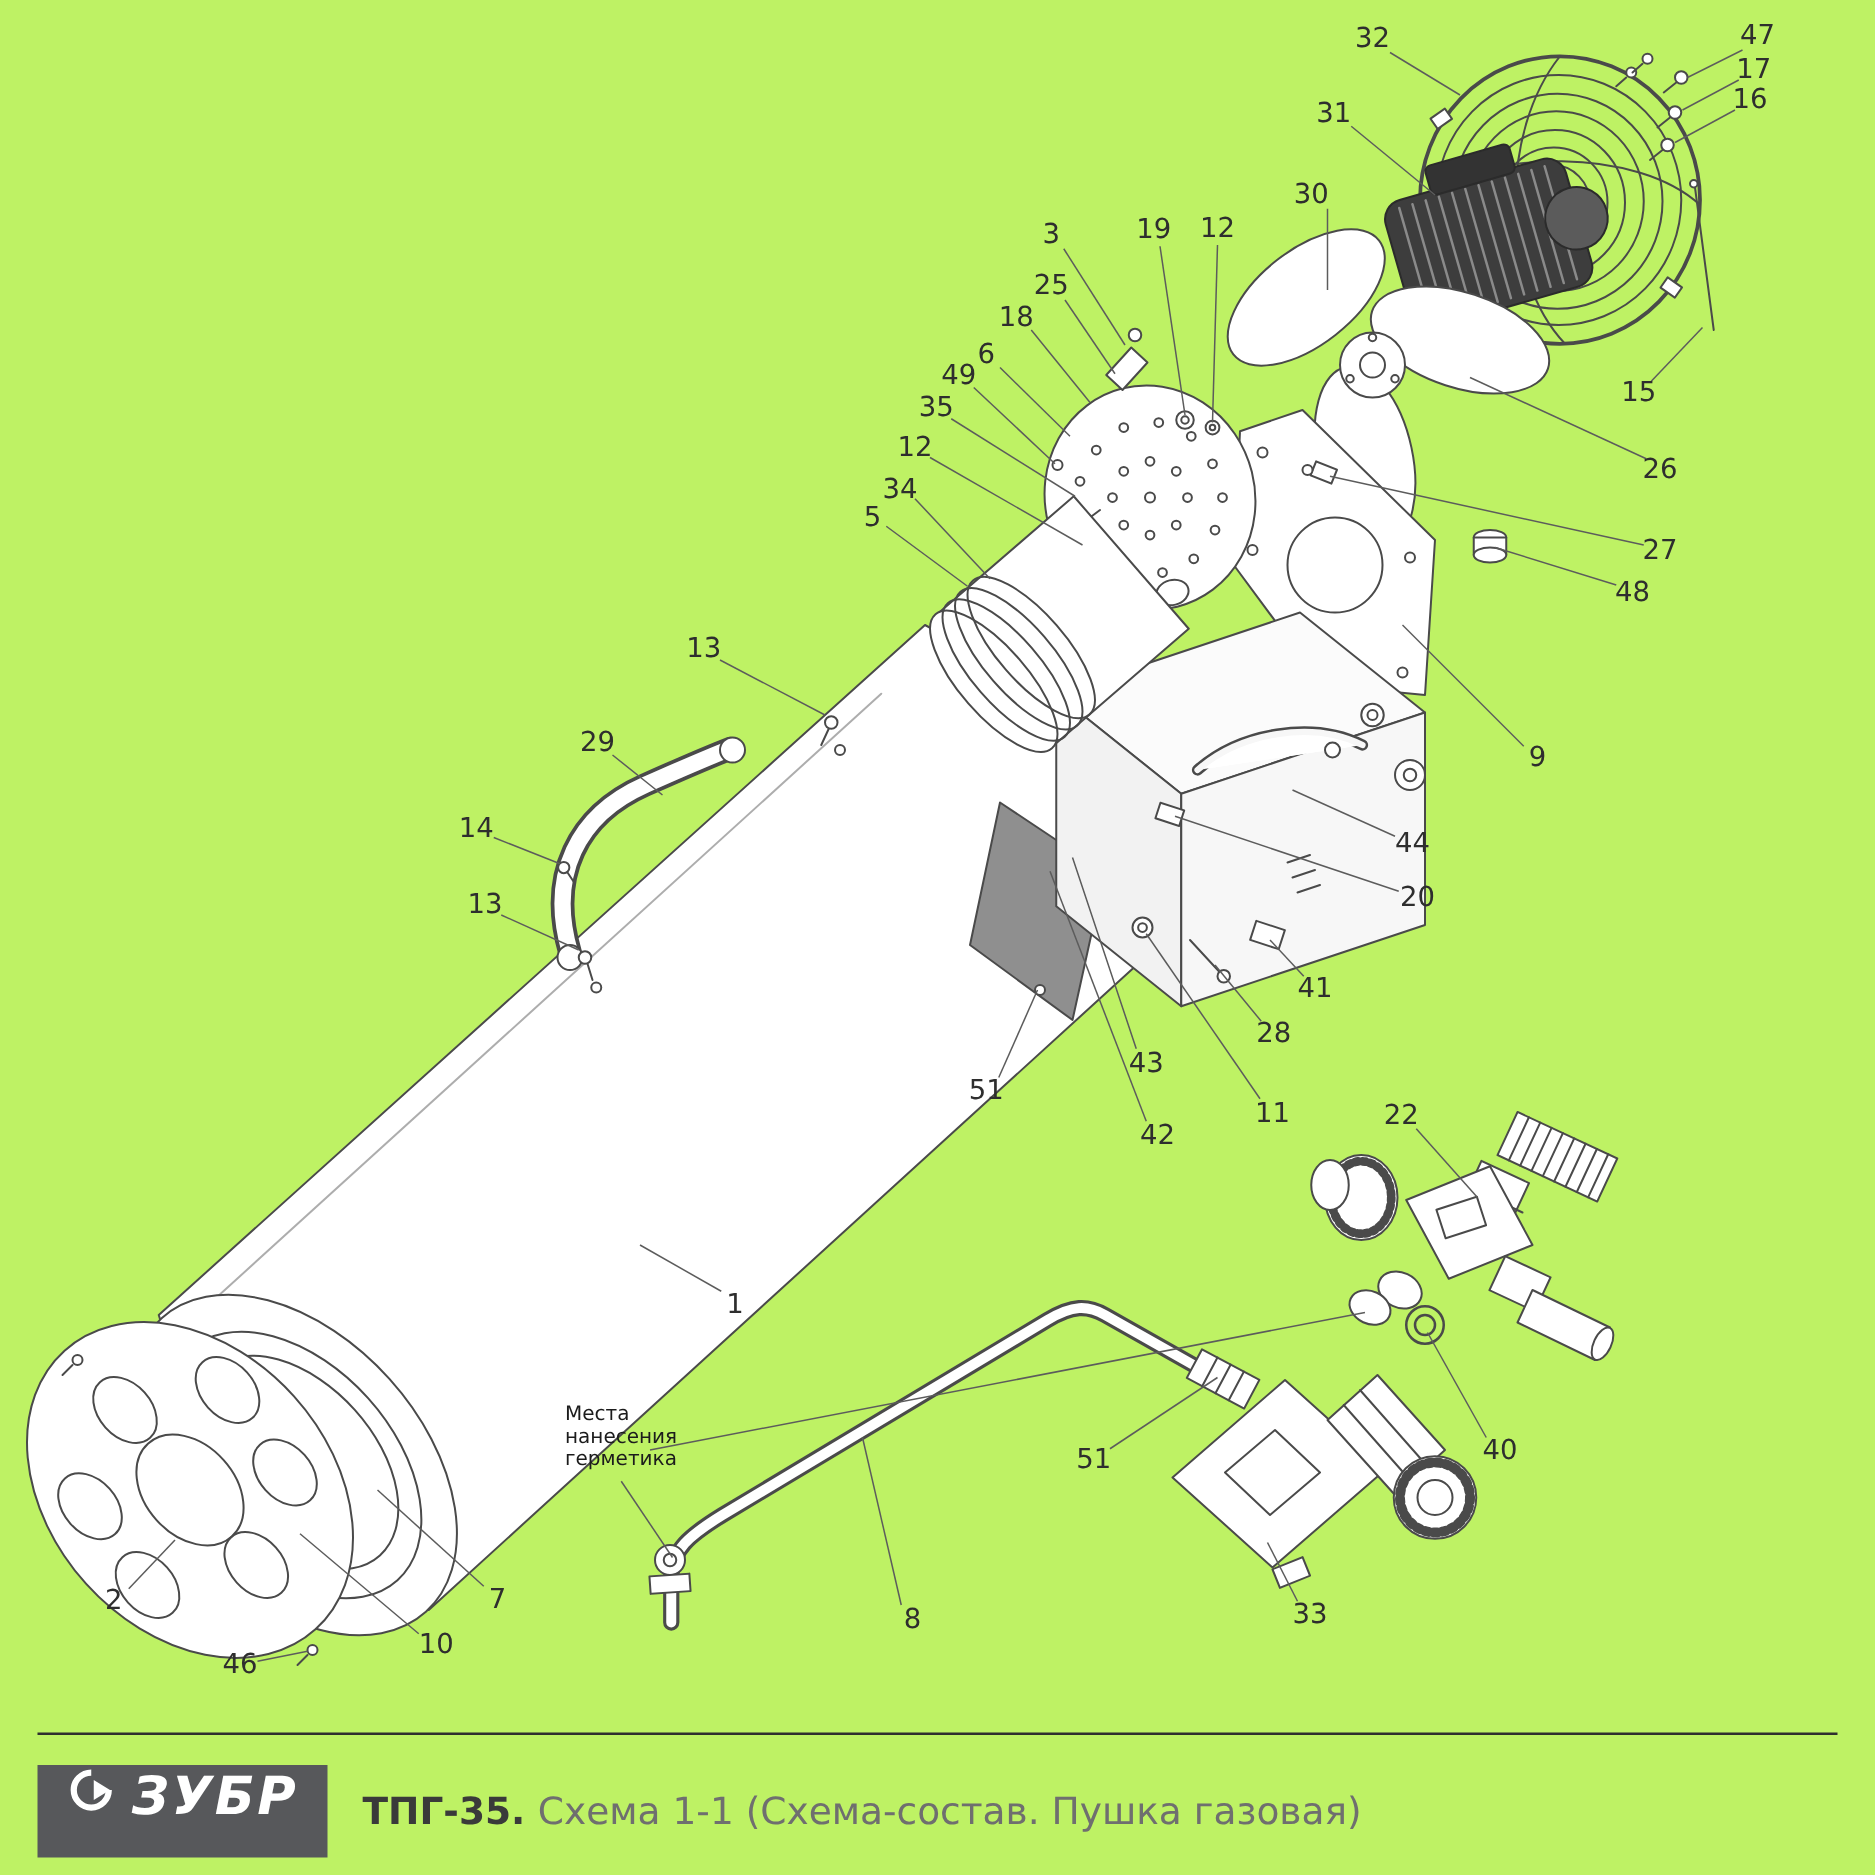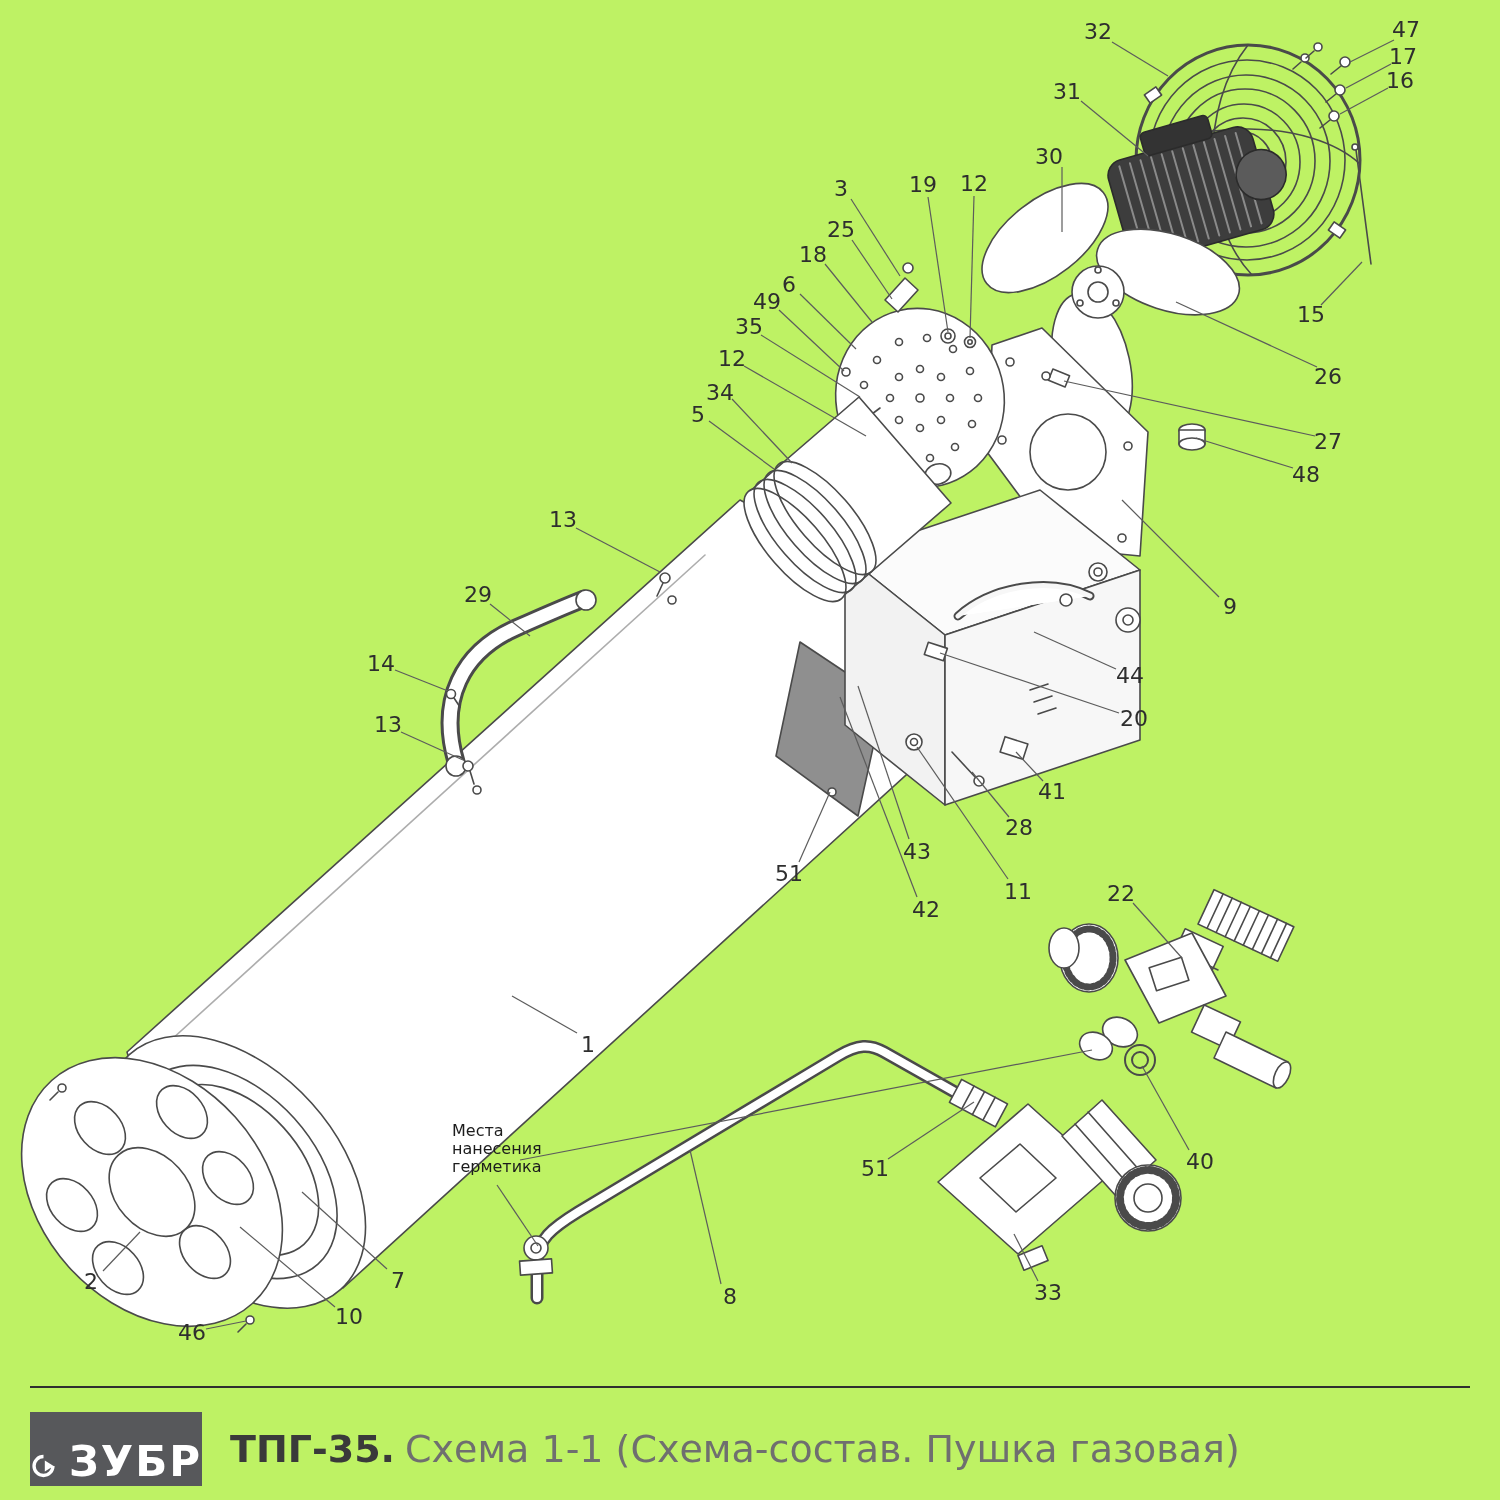--- a/index.html
+++ b/index.html
@@ -4,24 +4,24 @@
 <style>
   html,body{margin:0;padding:0;background:#fff;}
   .stage{position:relative;width:1500px;height:1500px;background:#bef264;overflow:hidden;
          font-family:"DejaVu Sans",sans-serif;}
   svg.diagram{position:absolute;left:0;top:0;}
   .leader{stroke:#5c5c5c;stroke-width:1.2;fill:none;}
   .callout{font-family:"DejaVu Sans",sans-serif;font-size:22px;fill:#2e2e2e;}
   .ann{font-family:"DejaVu Sans",sans-serif;font-size:16px;fill:#1c1c1c;}
   .footer{position:absolute;left:30px;top:1386px;width:1440px;border-top:2px solid #2f2f2f;}
   .footer-row{margin-top:24px;display:flex;align-items:center;gap:28px;}
-  .brand-box{flex:none;width:172px;height:74px;background:#57585b;display:flex;
-             align-items:flex-end;justify-content:center;gap:12px;}
+  .brand-box{flex:none;width:232px;height:74px;background:#57585b;display:flex;
+             align-items:flex-start;justify-content:center;gap:12px;font-style:italic;}
   .brand-text{color:#ffffff;font-size:42px;font-weight:bold;letter-spacing:2px;}
-  .title-line{font-size:38px;color:#6f6f6f;white-space:nowrap;}
+  .title-line{font-size:30px;color:#6f6f6f;white-space:nowrap;}
   .model{font-weight:bold;color:#3a3a3a;margin-right:10px;}
 </style>
 </head>
 <body>
 
 <div class="stage">
 
 <svg class="diagram" width="1500" height="1500" viewBox="0 0 1500 1500">
   <g stroke="#4a4a4a" stroke-width="1.6" fill="none" stroke-linecap="round" stroke-linejoin="round">
 

